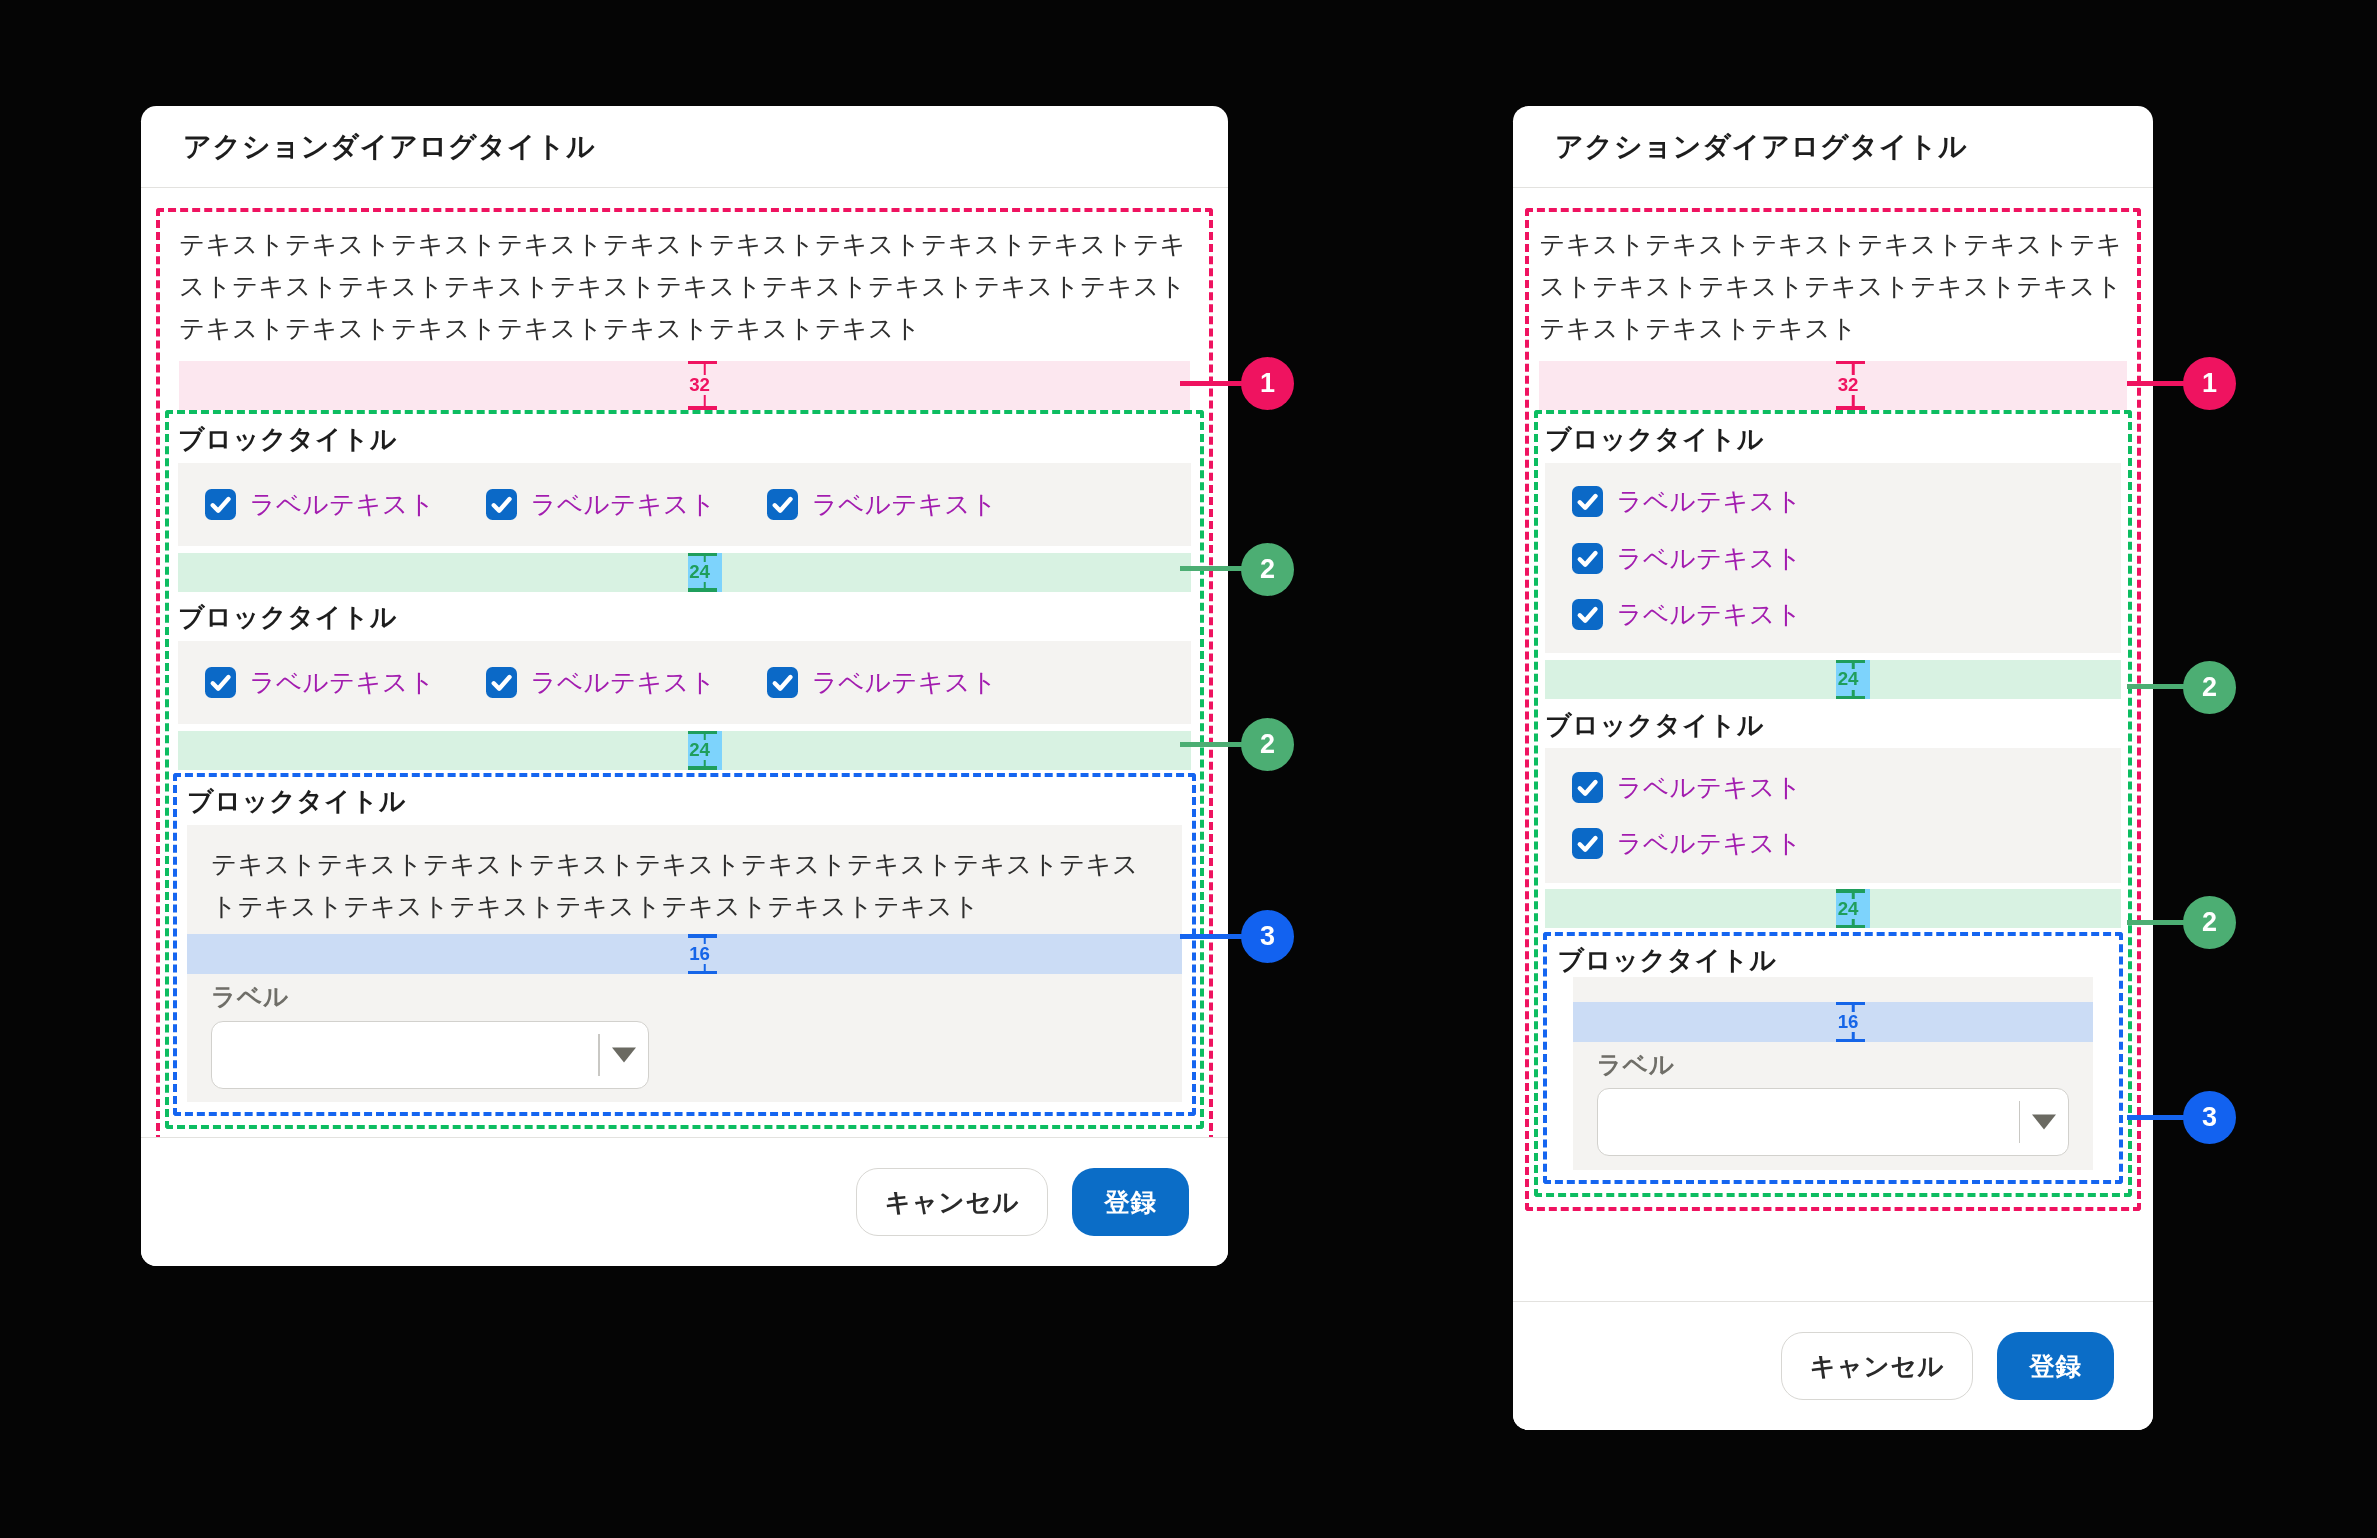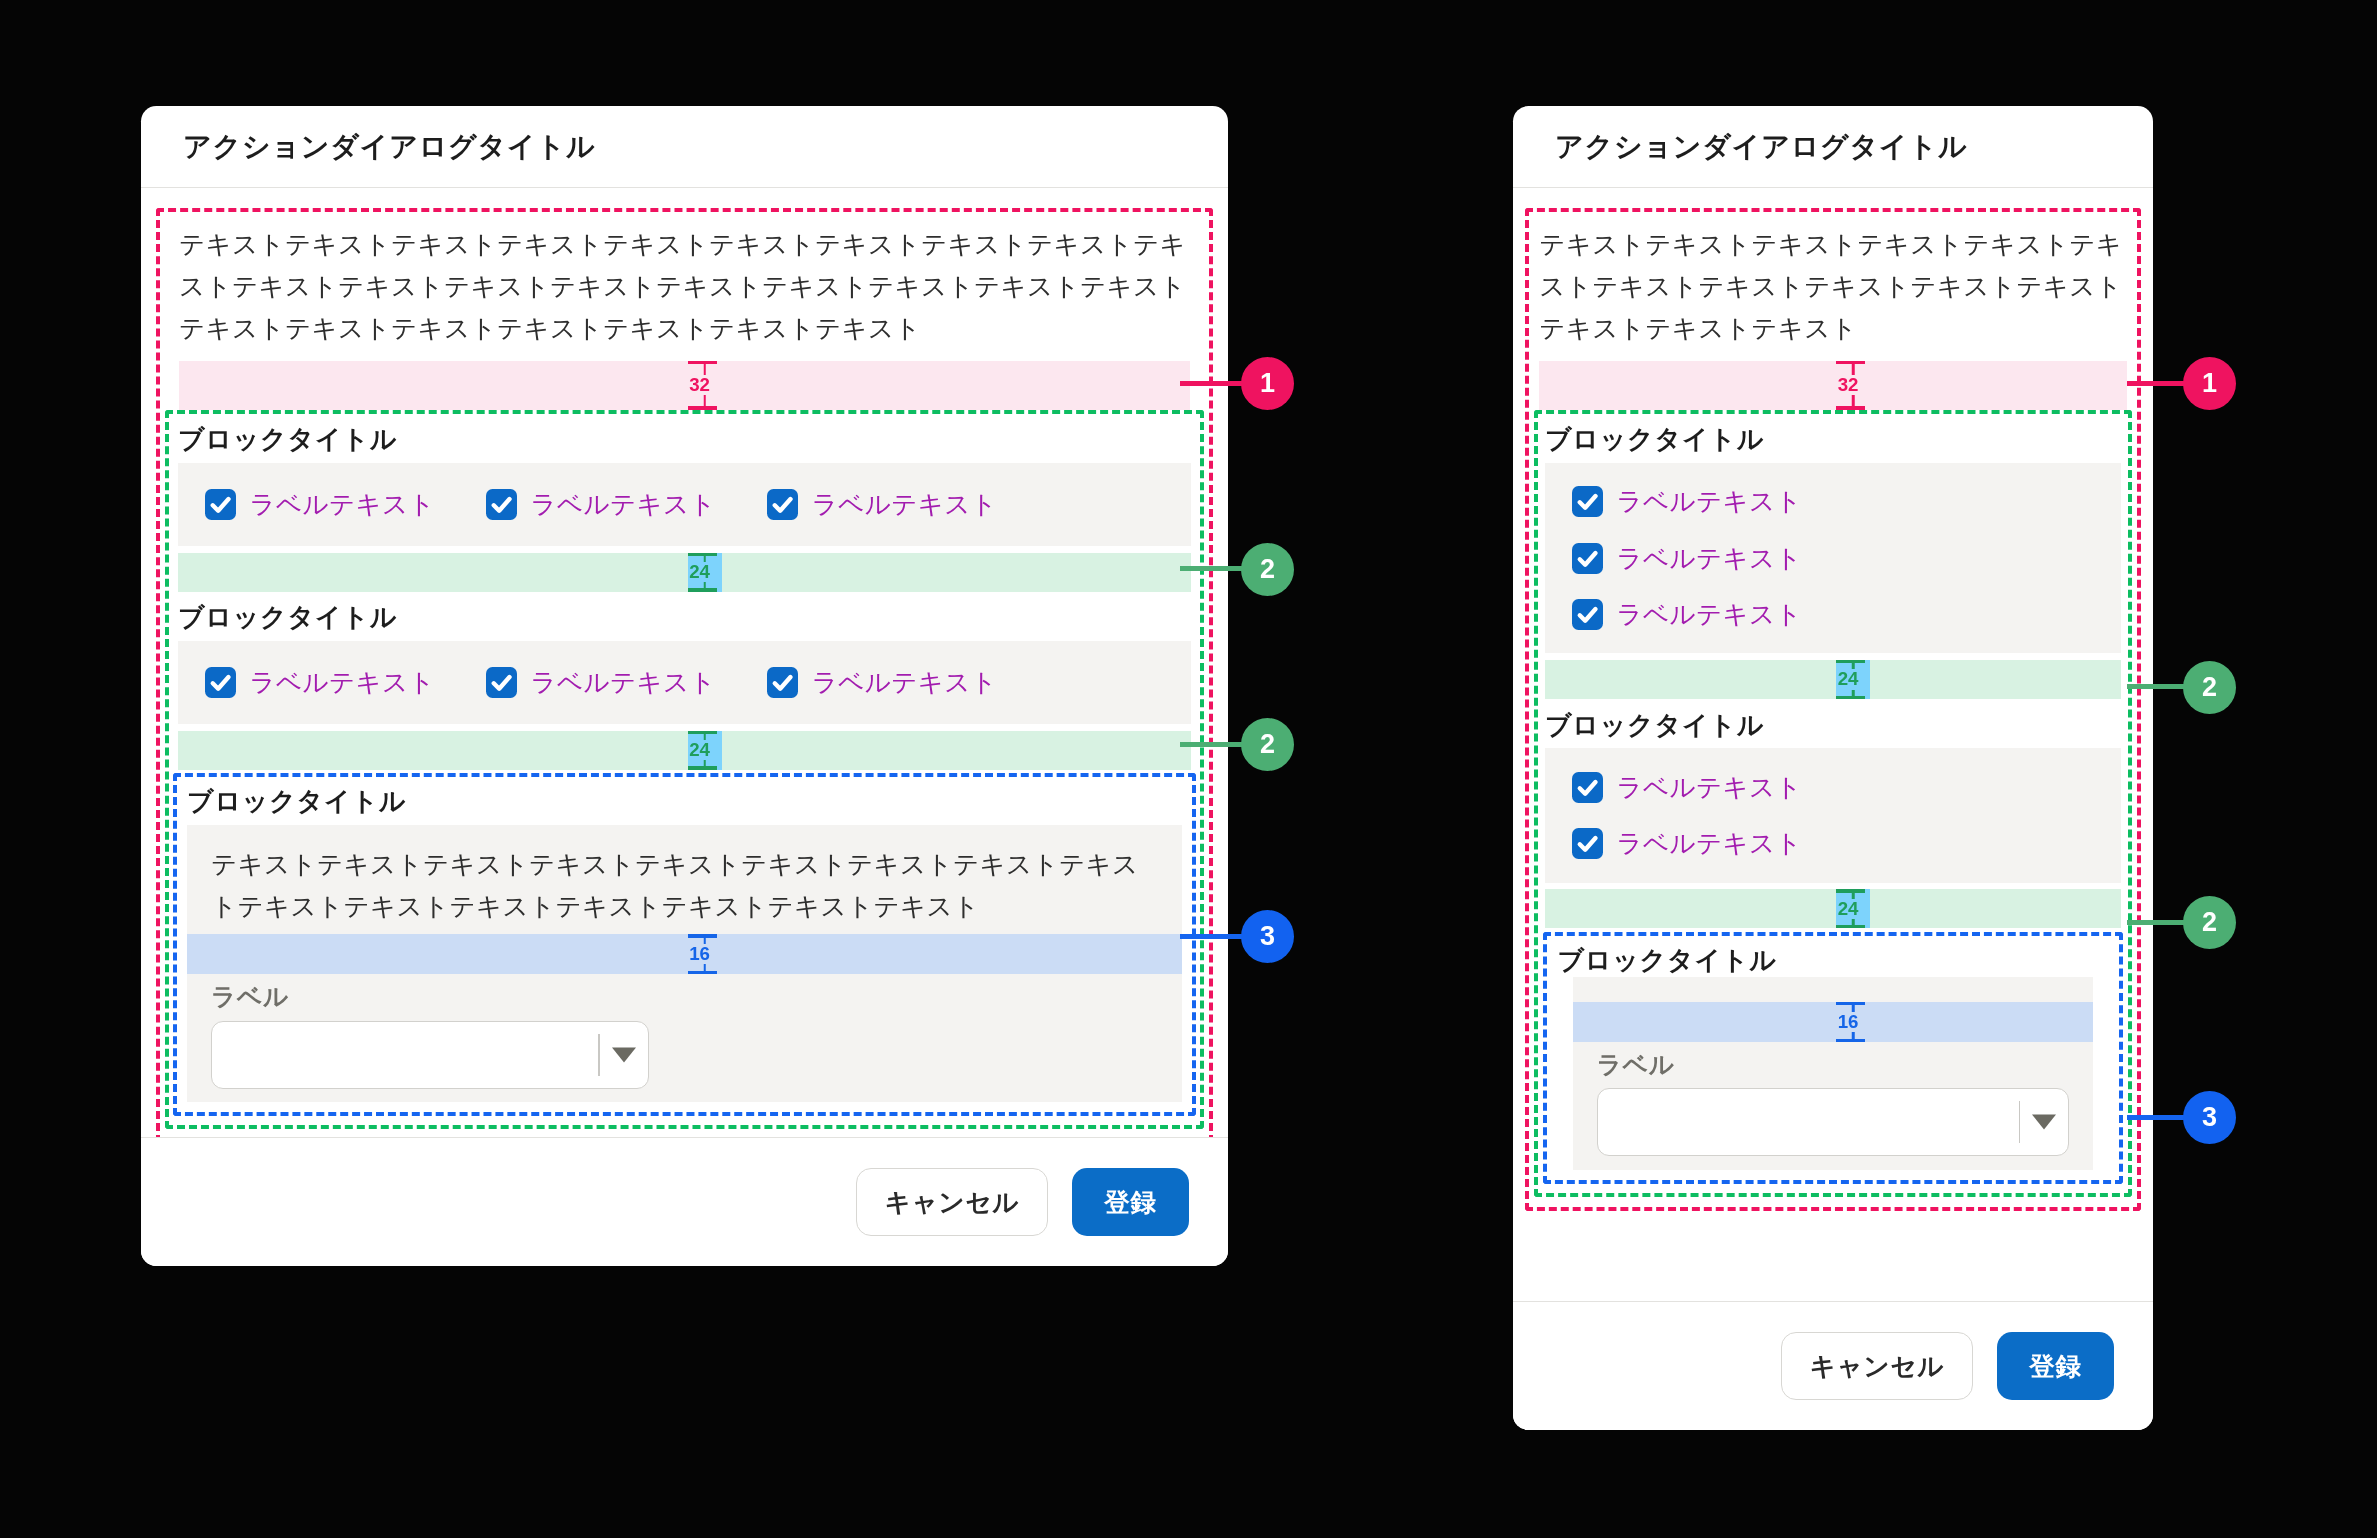--- a/index.html
+++ b/index.html
@@ -89,21 +89,21 @@
     position:absolute; right:12px; top:50%; transform:translateY(-50%);
     width:0; height:0; border-left:12px solid transparent; border-right:12px solid transparent;
     border-top:15.3px solid #6b6a62;
   }
 
   .dlg-footer {
     position:absolute; left:0; right:0; bottom:0; height:129px;
     border-top:1.7px solid #e3e2df; background:#fff;
     display:flex; align-items:center; justify-content:flex-end; gap:24px; padding:0 39px;
   }
-  .btn { height:68px; border-radius:15px; font-size:25.5px; font-weight:700; letter-spacing:0.8px;
+  .btn { height:68px; border-radius:22px; font-size:25.5px; font-weight:700; letter-spacing:0.8px;
          display:flex; align-items:center; justify-content:center; cursor:pointer; }
   .btn-ghost { width:192px; background:#fff; border:1.7px solid #d8d7d3; color:#2a2a2a; }
   .btn-primary { width:117px; background:#0b6dc7; border:none; color:#ffffff; }
 
   
   .badge {
     position:absolute; width:53px; height:53px; border-radius:50%;
     display:flex; align-items:center; justify-content:center;
     color:#fff; font-size:27px; font-weight:700; z-index:10;
   }

